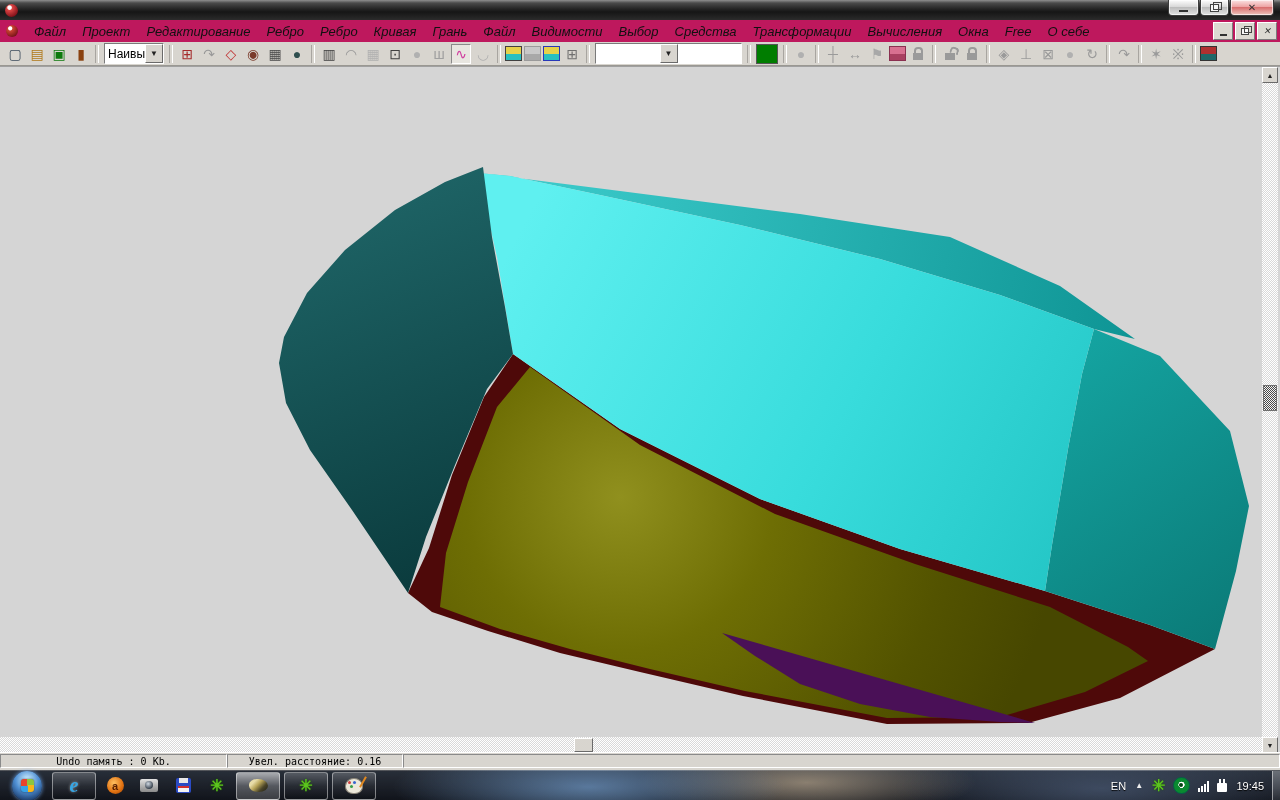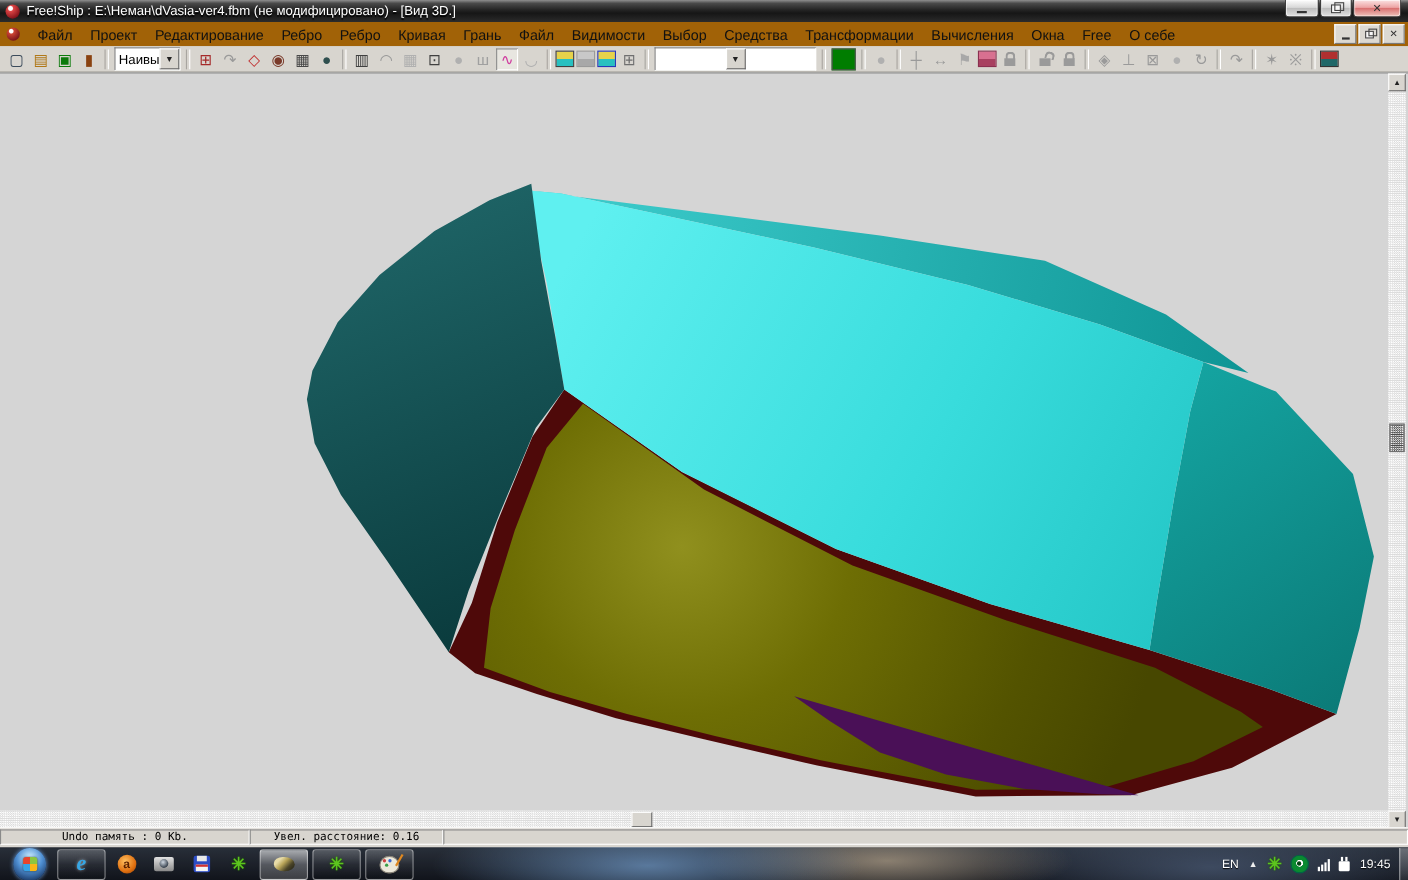--- a/index.html
+++ b/index.html
@@ -17,22 +17,22 @@
   .wbtn{height:15px;border:1px solid #3c3c3c;border-top:none;border-radius:0 0 4px 4px;
     display:flex;align-items:center;justify-content:center;font-size:10px;color:#333;
     background:linear-gradient(180deg,#fdfdfd,#d8d8d8 45%,#bcbcbc 50%,#e2e2e2);box-shadow:inset 0 0 0 1px rgba(255,255,255,.6);}
   .wbtn.min{width:29px;}.wbtn.max{width:27px;}
   .wbtn.close{width:42px;background:linear-gradient(180deg,#fbe3e3,#eda4a4 45%,#d97070 50%,#eec4bc);}
   .g-restore{position:relative;width:7px;height:6px;border:1px solid #444;background:#f8f8f8;}
   .g-restore::before{content:'';position:absolute;top:-3px;left:2px;width:7px;height:6px;border:1px solid #444;}
   .minbar{display:block;width:9px;height:2px;background:#333;margin-top:6px;}
 
   
-  .menubar{position:absolute;left:0;top:20px;width:1280px;height:22px;background:#a16207;
-    border-bottom:1px solid #c8c6c2;display:flex;align-items:center;font-size:13px;color:#111;}
+  .menubar{position:absolute;left:0;top:20px;width:1280px;height:22px;background:#be185d;
+    border-bottom:1px solid #c8c6c2;display:flex;align-items:center;font-size:13px;color:#111;font-style:italic;}
   .menu-icon{width:12px;height:12px;border-radius:50%;margin:0 8px 0 6px;flex:0 0 auto;
     background:radial-gradient(circle at 35% 28%,#fff 0 14%,#c43 22%,#6a0c14 85%);}
   .menu-item{padding:2px 8px;cursor:default;}
   .mdi-buttons{position:absolute;right:3px;top:2px;display:flex;gap:2px;}
   .mdibtn{width:18px;height:16px;background:#dcd9d2;border:1px solid;border-color:#fff #7a7a7a #7a7a7a #fff;
     display:flex;align-items:center;justify-content:center;font-size:9px;color:#333;}
   .g-restore.small{width:6px;height:5px;}.g-restore.small::before{width:6px;height:5px;top:-3px;left:2px;}
 
   
   .toolbar{position:absolute;left:0;top:42px;width:1280px;height:24px;background:#d8d5cf;
@@ -120,21 +120,20 @@
   .plug::before{content:'';position:absolute;top:-4px;left:2px;width:2px;height:4px;background:#fff;box-shadow:4px 0 0 #fff;}
   .show-desktop{position:absolute;right:0;top:0;width:7px;height:29px;background:linear-gradient(180deg,rgba(255,255,255,.3),rgba(255,255,255,.08));border-left:1px solid rgba(255,255,255,.5);}
 </style>
 </head>
 <body>
 
 <div id="screen">
 
   <div class="titlebar">
     <span class="balloon"></span>
-    <span class="title-text">Free!Ship : E:\Неман\dVasia-ver4.fbm (не модифицировано) - [Вид 3D.]</span>
     <div class="win-buttons">
       <div class="wbtn min">
           <span class="minbar"></span>
         </div>
       <div class="wbtn max">
           <span class="g-restore"></span>
         </div>
       <div class="wbtn close">
           <span>✕</span>
         </div>

